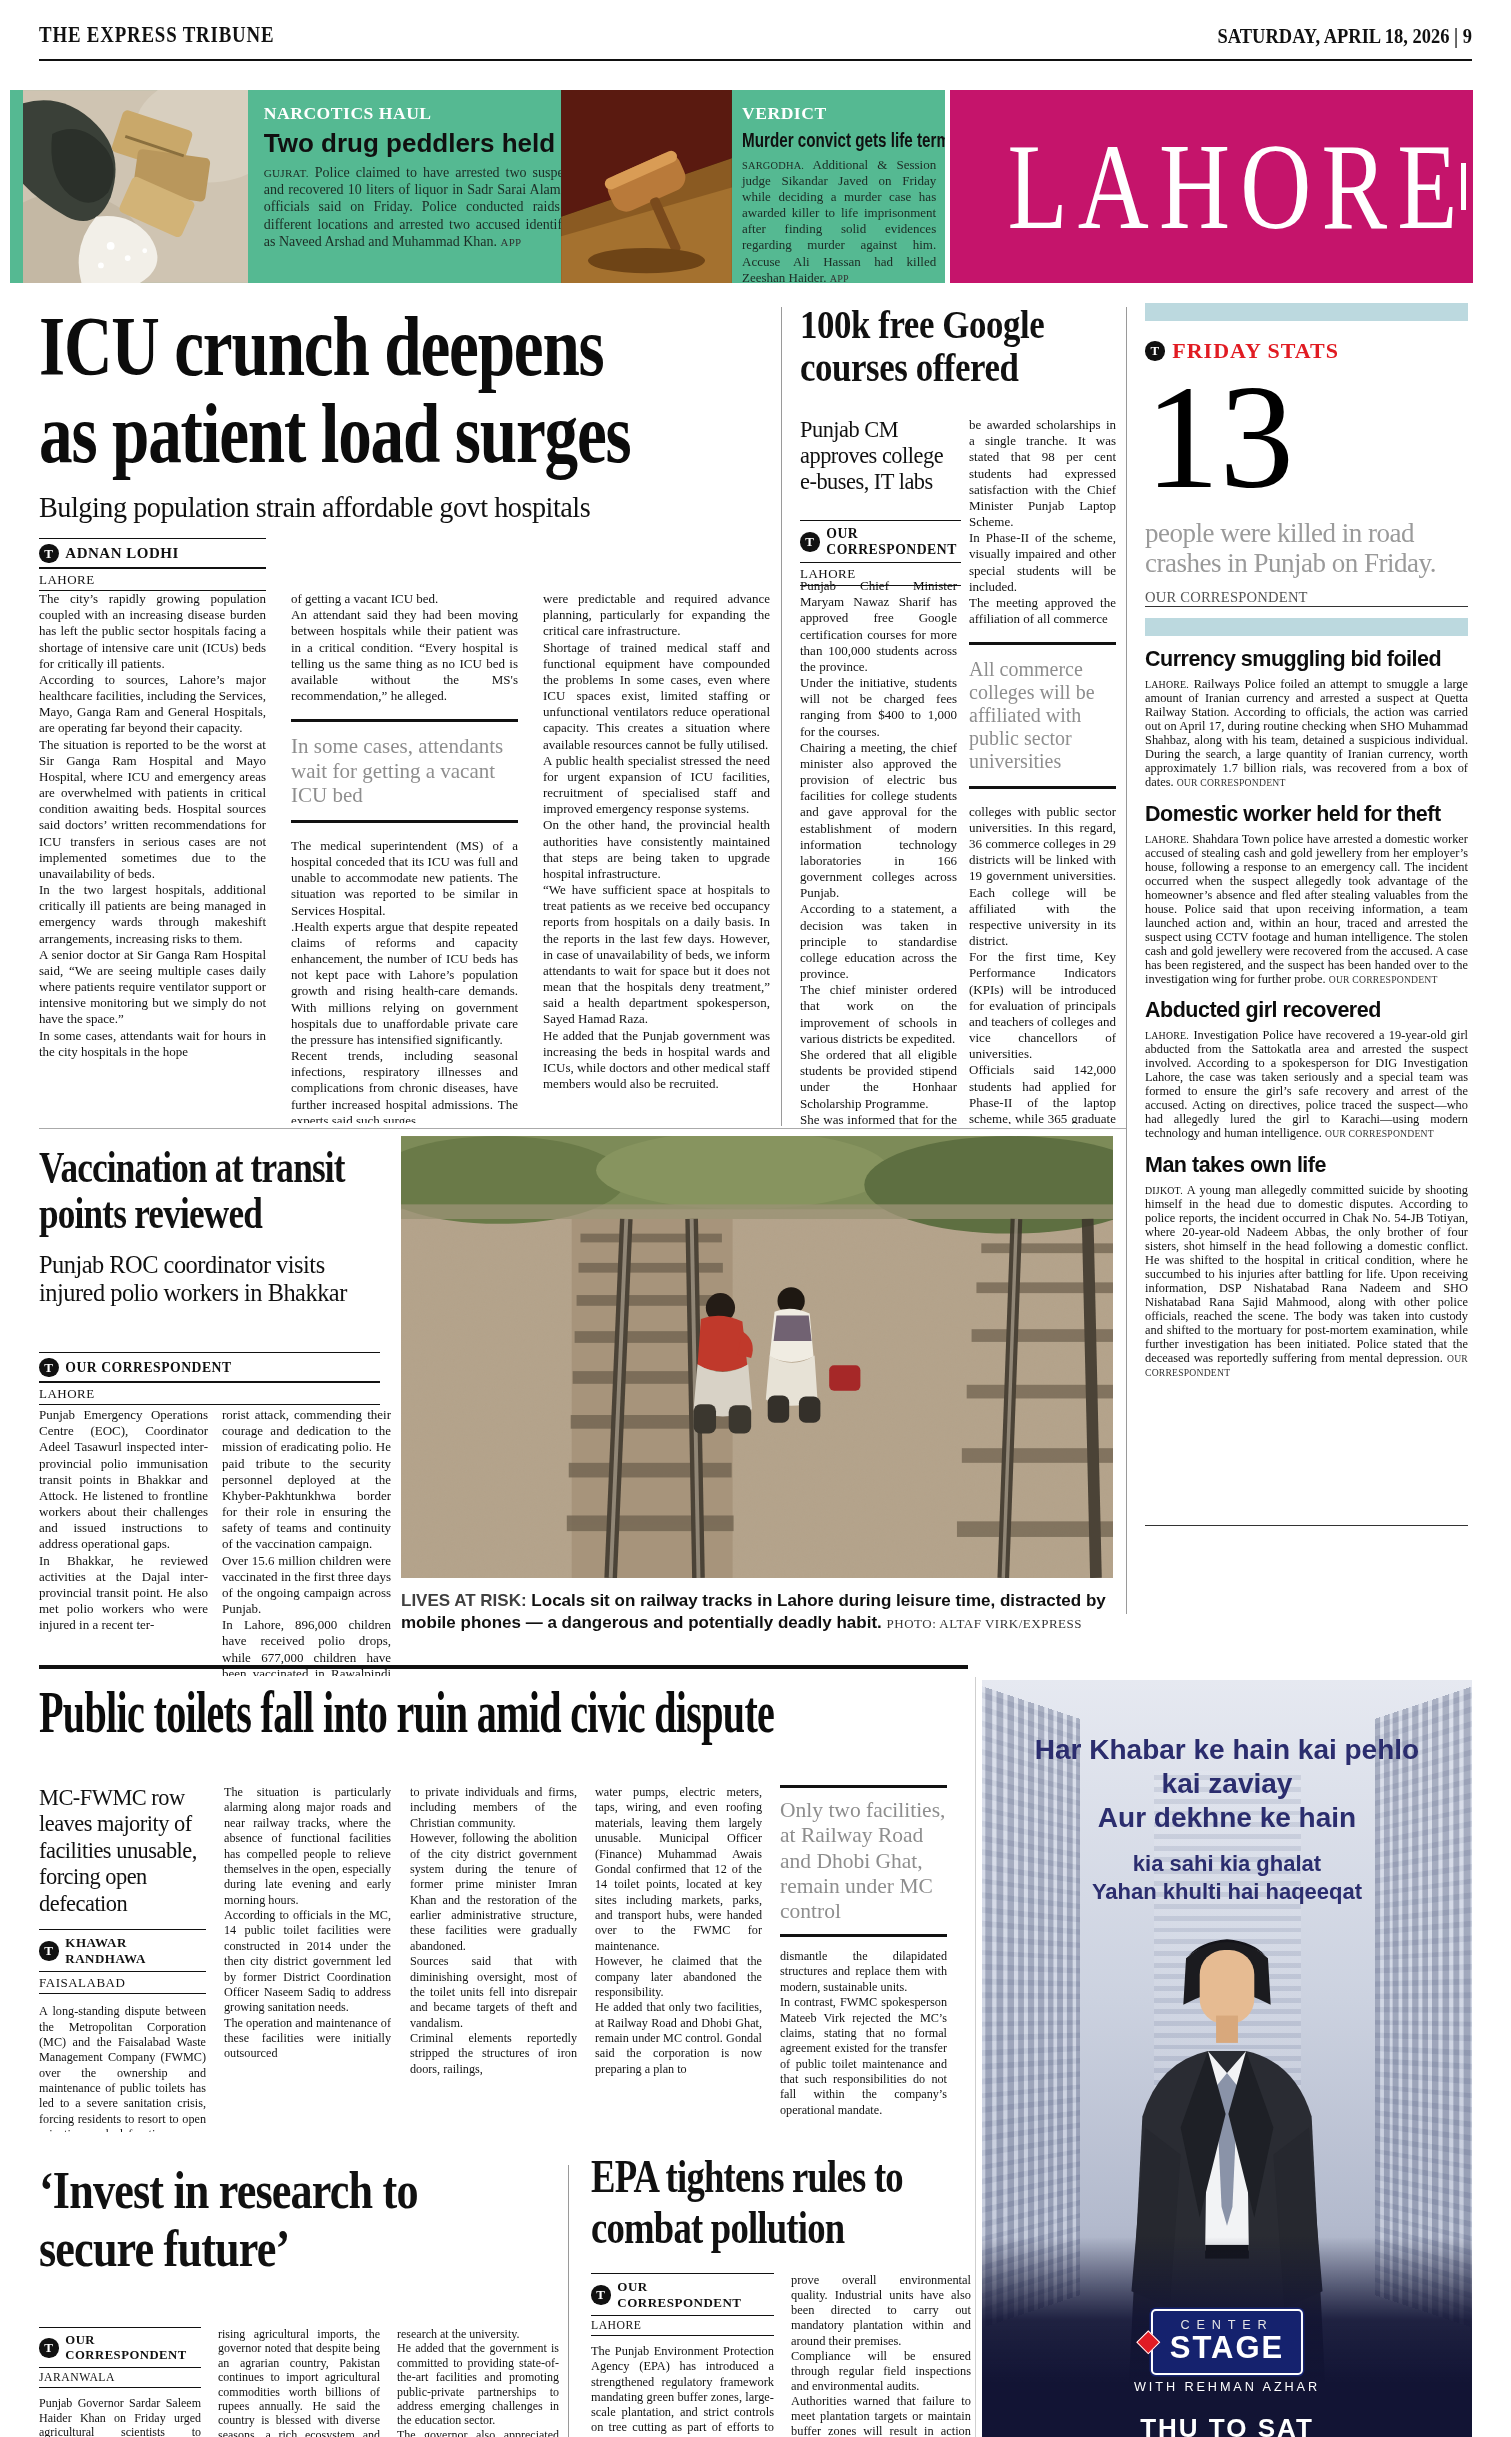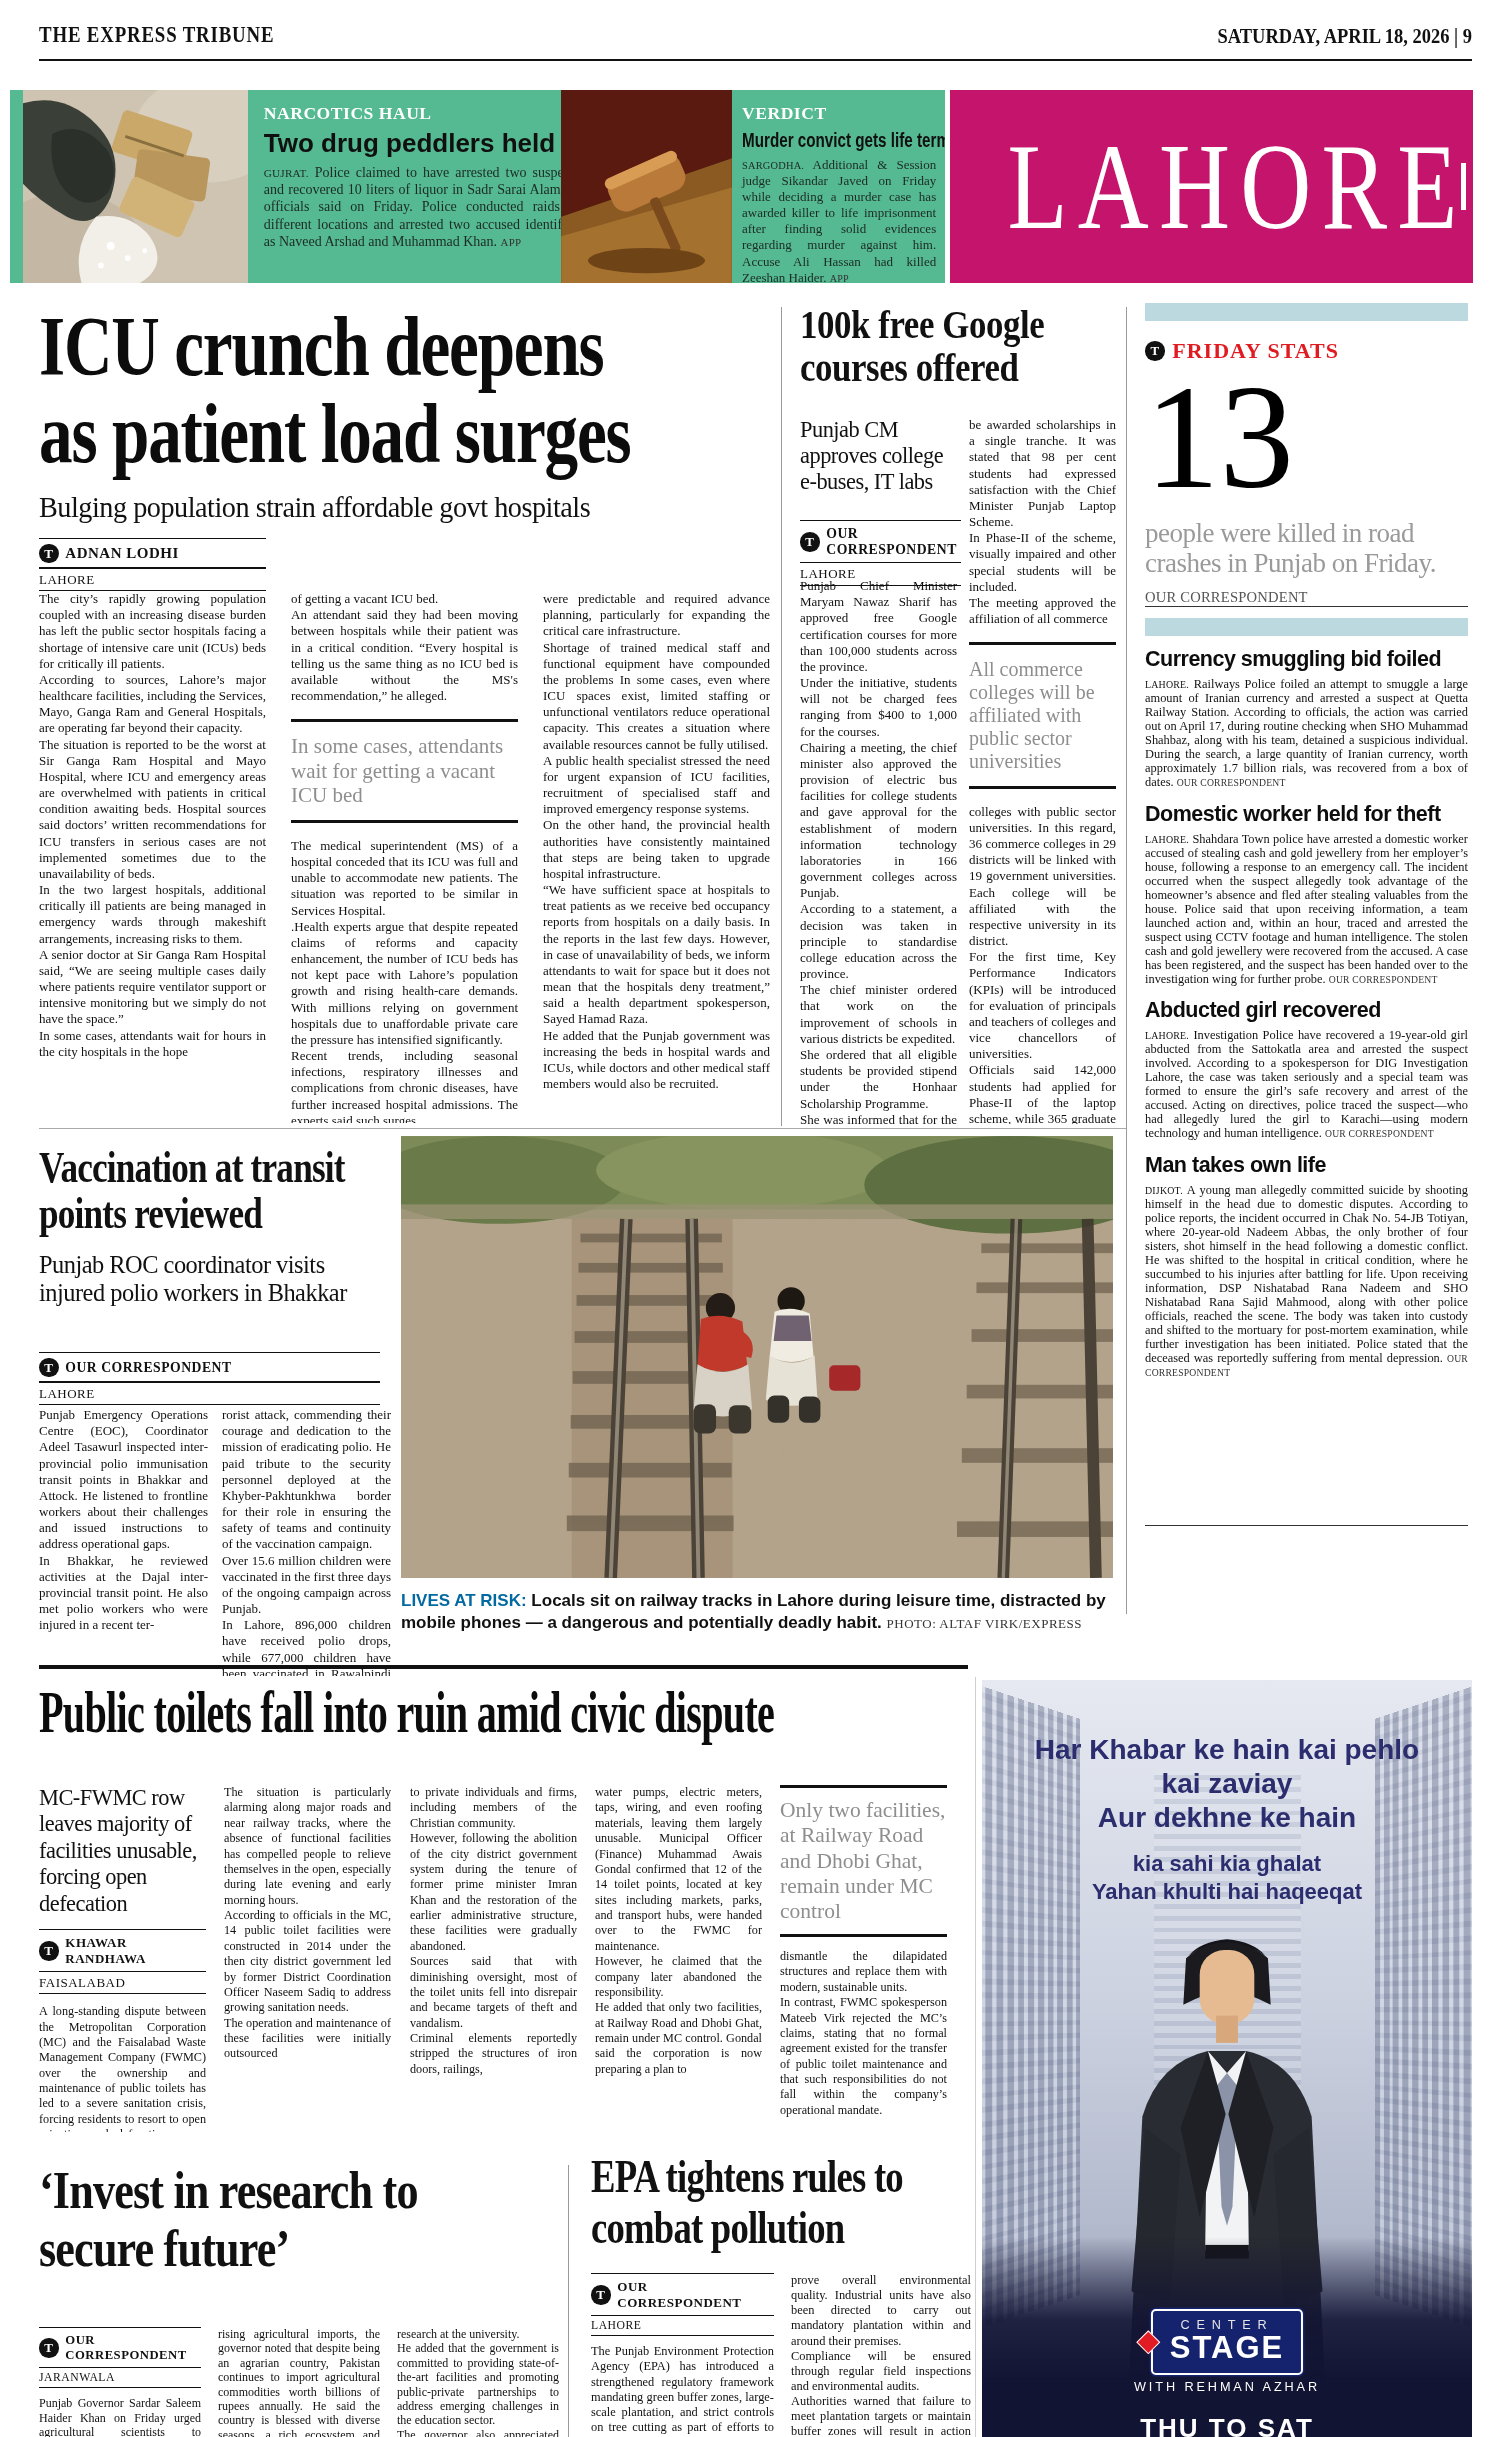--- a/index.html
+++ b/index.html
@@ -82,21 +82,21 @@
   
   #vacc-headline { left:39px; top:1145px; font-size:44px; font-weight:bold; line-height:1.05; letter-spacing:-1px; white-space:pre-line; transform:scaleX(.80); transform-origin:left top;}
   #vacc-standfirst { left:39px; top:1251px; width:341px; font-size:24.4px; line-height:1.14; letter-spacing:-0.5px; }
   #vacc-byline { left:39px; top:1352px; width:341px; }
   #vacc-col1 { left:39px;  top:1407px; width:169px; height:269px; overflow:hidden; }
   #vacc-col2 { left:222px; top:1407px; width:169px; height:269px; overflow:hidden; }
 
   
   #rail-photo { left:401px; top:1136px; width:712px; height:442px; overflow:hidden; background:#b7a78f; }
   #caption { left:401px; top:1590px; width:712px; font-family:"Liberation Sans",sans-serif; font-size:17px; font-weight:bold; line-height:1.3; color:#111; }
-  #caption .cap-kicker { color:#0369a1;margin-top:44px; }
+  #caption .cap-kicker { color:#404040;margin-top:44px; }
   #caption .cap-credit { font-family:"Liberation Serif",serif; font-weight:normal; font-size:13px; letter-spacing:0.5px; color:#333; }
 
   #thick-rule { left:39px; top:1665px; width:929px; height:4.4px; background:#111; }
 
   
   #toilets-headline { left:39px; top:1680px; font-size:59px; font-weight:bold; white-space:nowrap; letter-spacing:-1px; transform:scaleX(.68); transform-origin:left top; line-height:1.1; color:#0c0c0c;}
   .tcol { top:1785px; width:167px; height:347px; overflow:hidden; position:absolute; }
   #tcol-1 { left:39px; } #tcol-2 { left:224px; } #tcol-3 { left:410px; } #tcol-4 { left:595px; } #tcol-5 { left:780px; }
   #toilets-standfirst { font-size:22.4px; line-height:1.18; letter-spacing:-0.5px; margin-bottom:11.7px; }
   .tbody { font-size:12.2px; line-height:1.26; }

